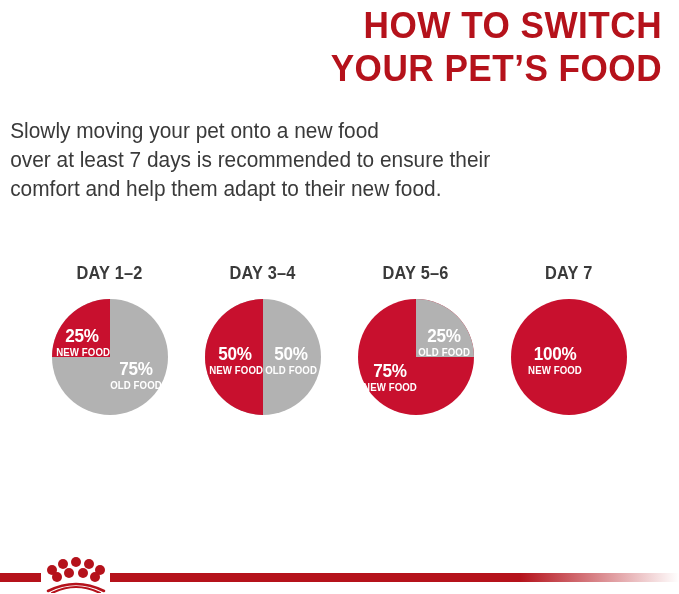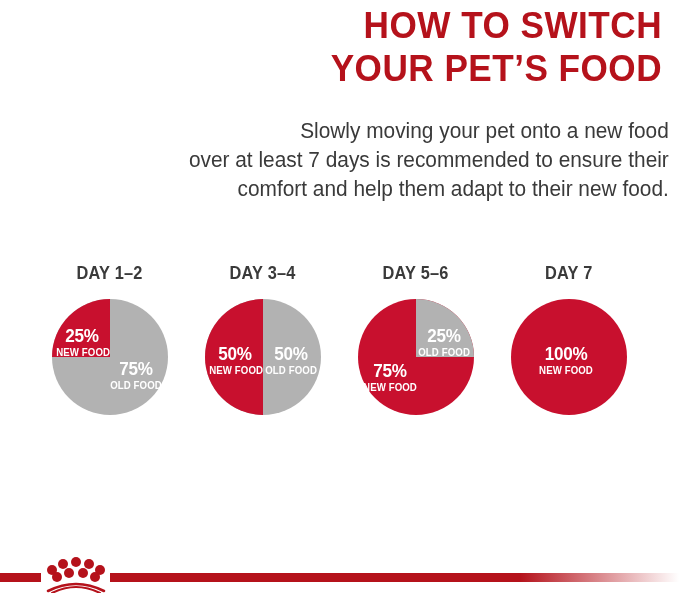--- a/index.html
+++ b/index.html
@@ -33,21 +33,21 @@
     transform: scaleX(0.95);
     white-space: nowrap;
   }
 
   
   #intro-block {
     position: absolute;
     top: 117px;
     left: 0;
     width: 679px;
-    text-align: right;
+    text-align: left;
   }
   .intro-line {
     color: #3A3A3A;
     font-size: 21.5px;
     line-height: 29px;
     white-space: nowrap;
     transform: scaleX(0.97);
   }
 
   
@@ -112,21 +112,21 @@
     white-space: nowrap;
   }
 
   
   .lbl-p1-new { left: 2px;  top: 27px;  width: 56px; }
   .lbl-p1-old { left: 54px; top: 60px;  width: 60px; }
   .lbl-p2-new { left: 2px;  top: 45px;  width: 56px; }
   .lbl-p2-old { left: 58px; top: 45px;  width: 56px; }
   .lbl-p3-old { left: 58px; top: 27px;  width: 56px; }
   .lbl-p3-new { left: 2px;  top: 62px;  width: 60px; }
-  .lbl-p4-new { left: 15px; top: 45px;  width: 80px; }
+  .lbl-p4-new { left: 4px; top: 45px;  width: 80px; }
 
   
   #footer {
     position: absolute;
     left: 0;
     top: 552px;
     width: 679px;
     height: 42px;
   }
   #footer-bar-left {

